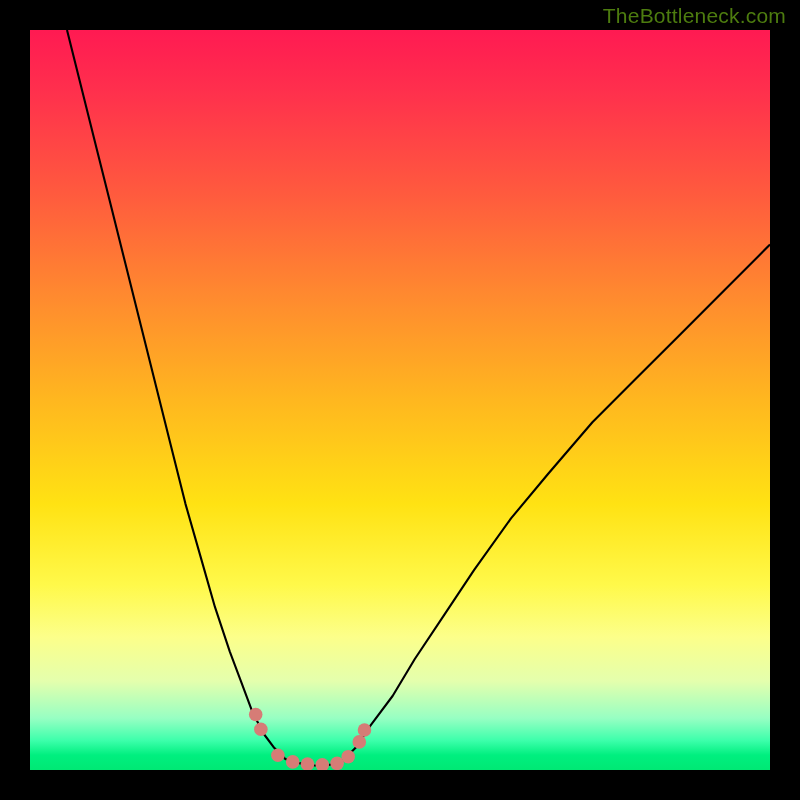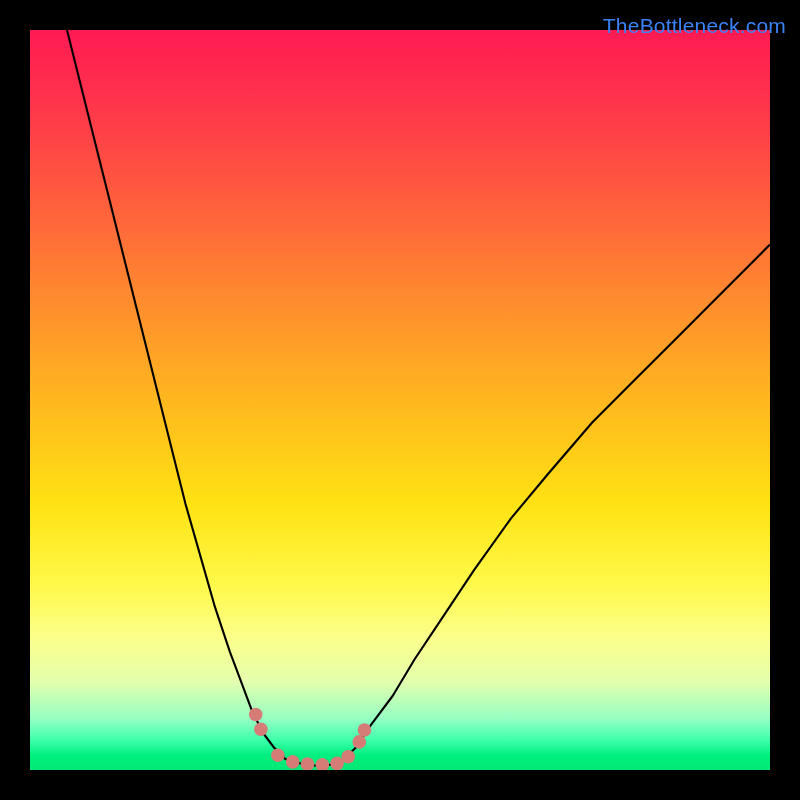--- a/index.html
+++ b/index.html
@@ -39,23 +39,23 @@
       #fcff8a 82%,
       #e4ffad 88%,
       #97ffc3 93%,
       #3dffab 96%,
       #00ef7f 98%,
       #00e874 100%
     );
   }
   .watermark {
     position: absolute;
-    top: 14px;
+    top: 4px;
     right: 14px;
-    color: #3b82f6;
+    color: #4d7c0f;
     font-size: 21px;
     font-weight: 500;
     letter-spacing: 0.2px;
     z-index: 5;
   }
   svg.curves {
     position: absolute;
     left: 0; top: 0;
     width: 740px; height: 740px;
     z-index: 3;

